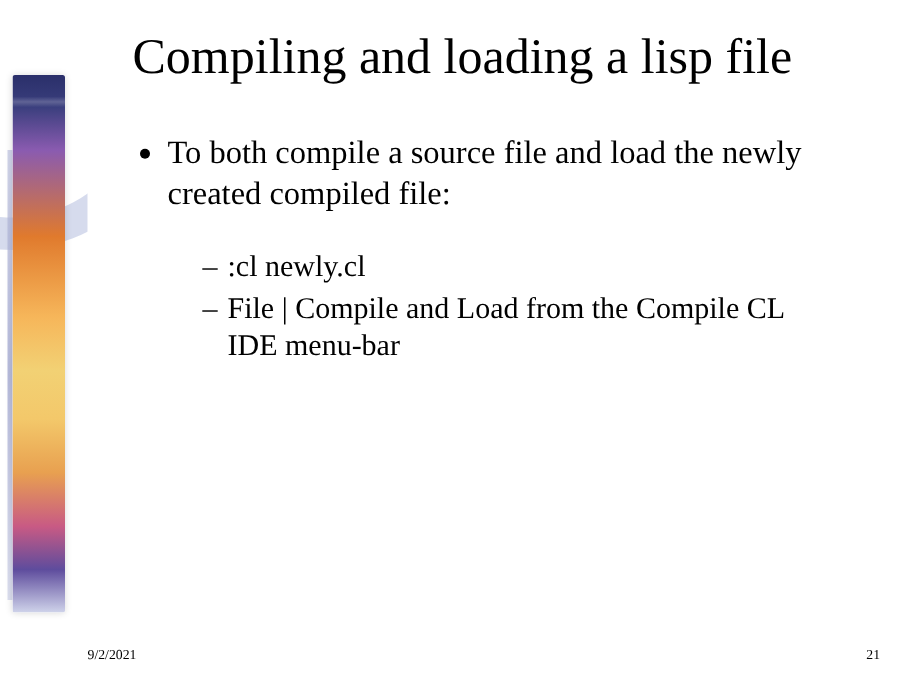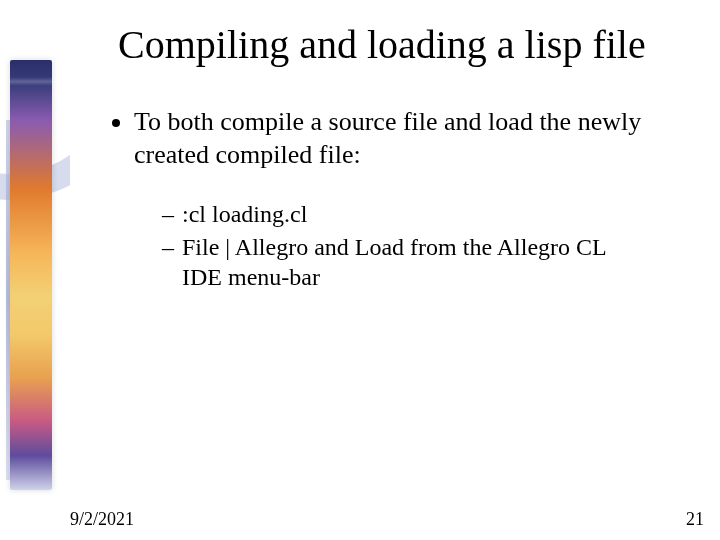--- a/index.html
+++ b/index.html
@@ -81,21 +81,21 @@
     left: 70px;
     top: 0;
     right: 0;
     bottom: 0;
     padding: 18px 8px 0 36px;
     box-sizing: border-box;
   }
   .title {
     font-size: 40px;
     line-height: 1.15;
-    margin: 4px 0 38px 12px;
+    margin: 4px 0 38px 0;
     font-weight: 400;
     white-space: nowrap;
   }
   ul.level1 {
     list-style: disc;
     margin: 0;
     padding-left: 28px;
     font-size: 26px;
     line-height: 1.25;
   }
@@ -121,21 +121,21 @@
     left: 0;
     top: 0;
   }
 
   .footer {
     position: absolute;
     left: 0;
     right: 0;
     bottom: 10px;
     height: 20px;
-    font-size: 18px;
+    font-size: 11px;
     color: #000;
   }
   .footer .date {
     position: absolute;
     left: 70px;
     bottom: 0;
   }
   .footer .pagenum {
     position: absolute;
     right: 16px;
@@ -152,24 +152,24 @@
   </div>
 
   <div class="content">
     <div class="title">Compiling and loading a lisp file</div>
 
     <ul class="level1">
       <li>
         <span>To both compile a source file and load the newly created compiled file:</span>
         <ul class="level2">
           <li>
-            <span>:cl loading.cl</span>
+            <span>:cl newly.cl</span>
           </li>
           <li>
-            <span> File | Allegro and Load  from the Allegro CL IDE menu-bar</span>
+            <span> File | Compile and Load  from the Compile CL IDE menu-bar</span>
           </li>
         </ul>
       </li>
     </ul>
   </div>
 
   <div class="footer">
     <span class="date">9/2/2021</span>
     <span class="pagenum">21</span>
   </div>

